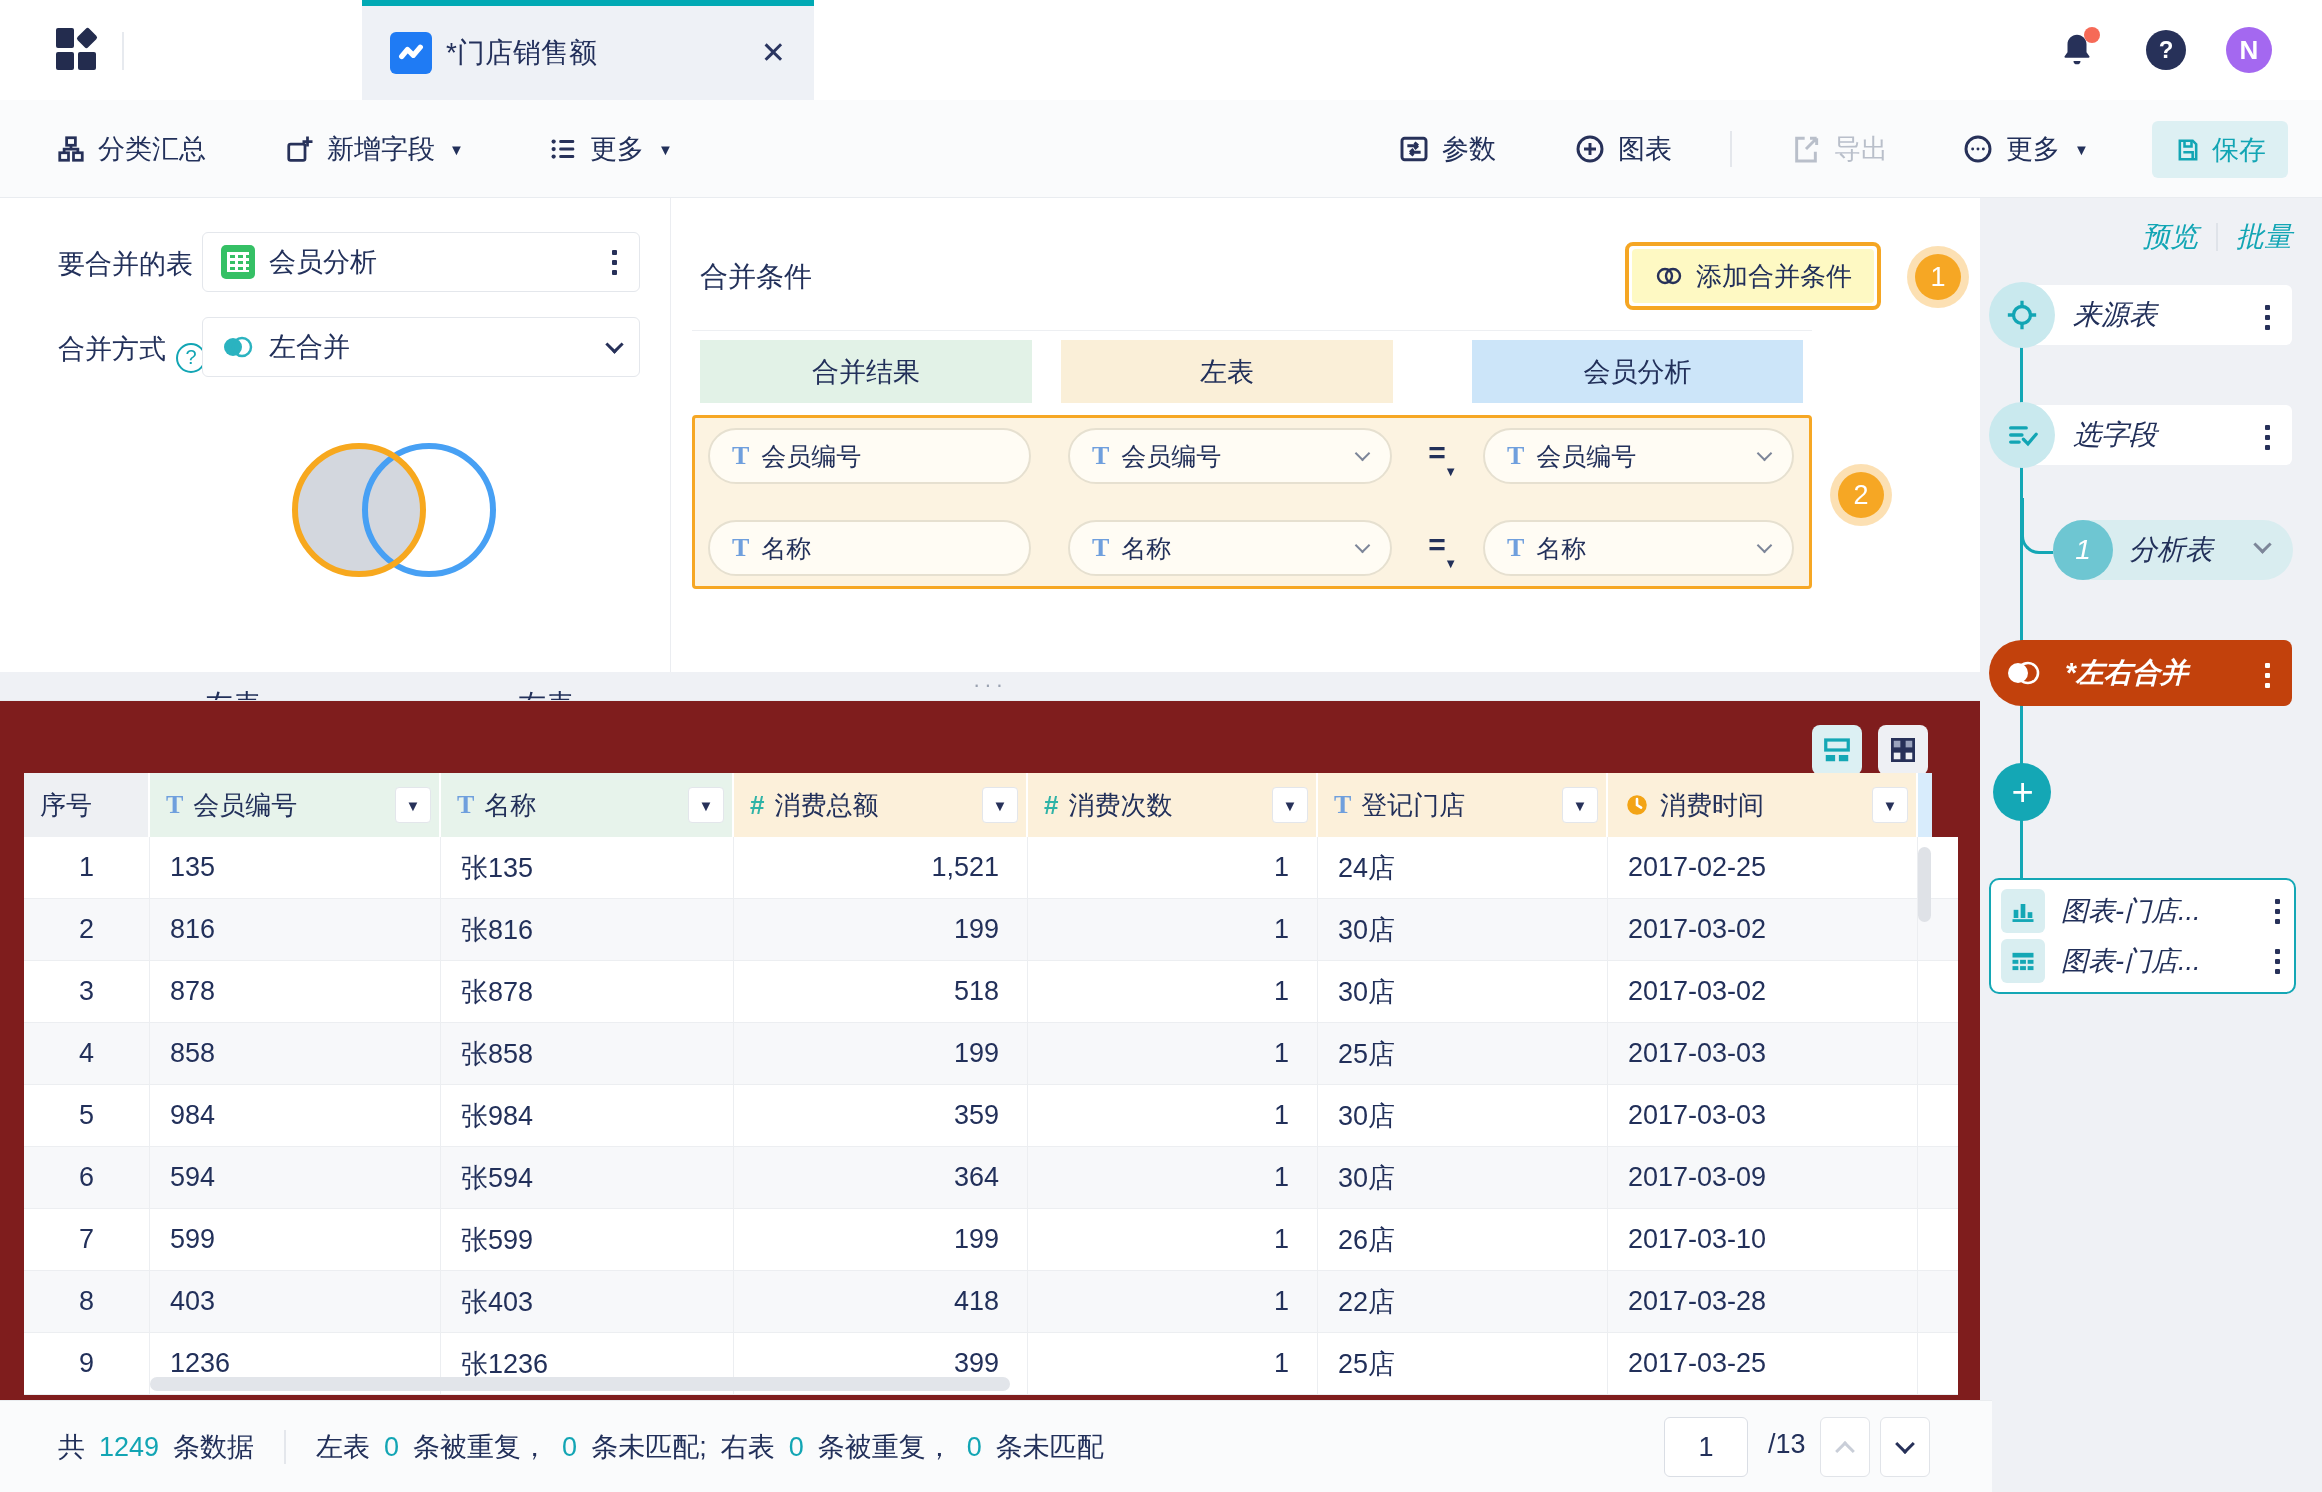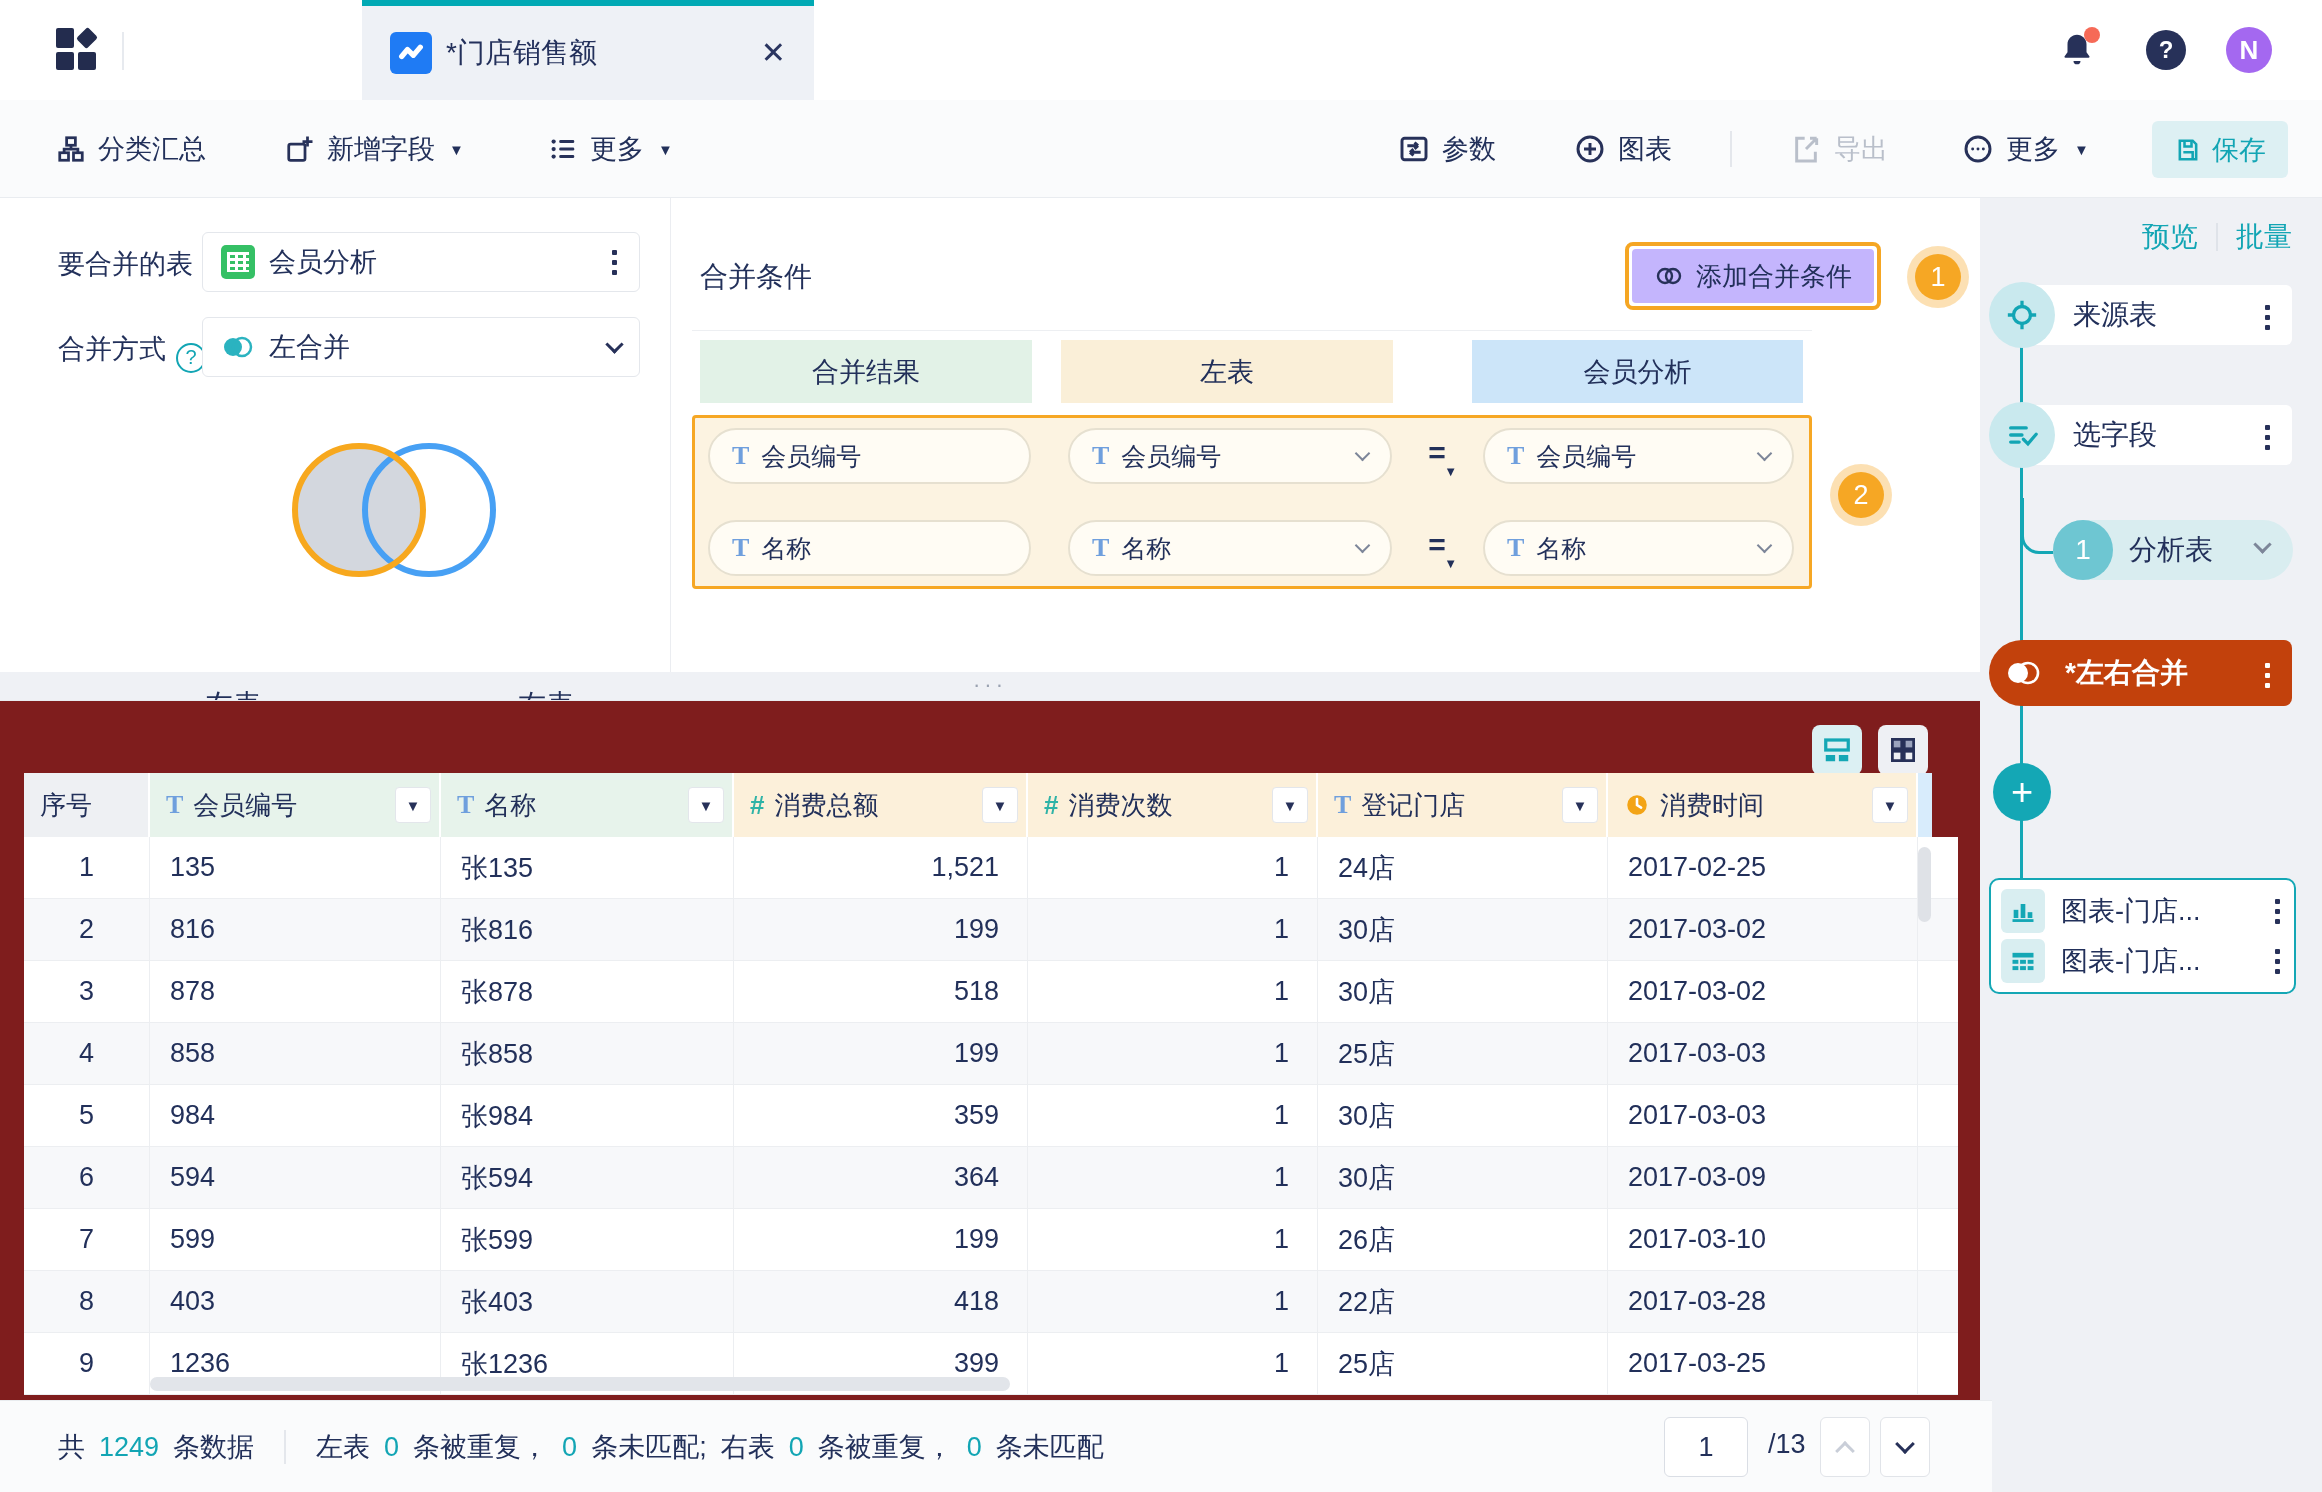--- a/index.html
+++ b/index.html
@@ -45,21 +45,21 @@
   .chev.grey { border-color:#7d8699; }
   .qmark { display:inline-flex; width:30px; height:30px; border-radius:50%; border:2px solid #12a5b4; color:#12a5b4; font-size:20px; align-items:center; justify-content:center; margin-left:10px; vertical-align:-6px; }
   .venn-label { position:absolute; font-size:28px; color:#22305a; }
   .venn-caption { position:absolute; left:250px; top:608px; width:300px; text-align:center; font-size:25px; color:#b4bac6; }
   .v-div { position:absolute; left:670px; top:0; width:1px; height:474px; background:#ebedf1; }
 
   
   .cond-pane { position:absolute; left:670px; top:0; width:1310px; height:474px; }
   .cond-title { position:absolute; left:30px; top:60px; font-size:28px; color:#22305a; }
   .add-wrap { position:absolute; left:955px; top:44px; border:4px solid #f5a623; border-radius:8px; background:#fff; padding:3px; cursor:pointer; }
-  .add-btn { height:54px; background:#c4b5fd; border-radius:4px; display:flex; align-items:center; gap:12px; padding:0 22px; font-size:26px; color:#22305a; }
+  .add-btn { height:54px; background:#fef9c3; border-radius:4px; display:flex; align-items:center; gap:12px; padding:0 22px; font-size:26px; color:#22305a; }
   .num-badge { position:absolute; width:46px; height:46px; border-radius:50%; background:#f6a724; color:#fff; font-size:27px; display:flex; align-items:center; justify-content:center; box-shadow:0 0 0 8px rgba(246,167,36,.35); }
   .cond-hdiv { position:absolute; left:22px; top:132px; width:1120px; height:1px; background:#edeff2; }
   .chip { position:absolute; top:142px; height:63px; display:flex; align-items:center; justify-content:center; font-size:27px; color:#22305a; }
   .chip.green { background:#e2f2e7; }
   .chip.cream { background:#faefd8; }
   .chip.blue  { background:#cce5f9; }
   .cond-box { position:absolute; left:22px; top:217px; width:1120px; height:174px; border:3px solid #f6a724; border-radius:4px; background:#fcf3e1; }
   .pill { position:absolute; height:56px; border:2px solid #e6e0d0; border-radius:28px; background:#fffcf4; display:flex; align-items:center; gap:12px; padding:0 22px; font-size:25px; color:#22305a; }
   .pill .chev { width:11px; height:11px; border-width:2.5px; }
   .ic-t { color:#6f9fdd; font-weight:bold; font-size:26px; font-family:"Liberation Serif","DejaVu Serif",serif; }
@@ -97,21 +97,21 @@
   .stats .teal { color:#12a5b4; }
   .stats .sdiv { width:2px; height:34px; background:#e4e7ec; margin:0 16px; }
   .page-input { position:absolute; left:1664px; top:16px; width:84px; height:60px; border:1px solid #dadee5; border-radius:6px; background:#fff; text-align:center; font-size:27px; color:#22305a; font-family:inherit; }
   .page-total { position:absolute; left:1768px; top:28px; font-size:27px; color:#22305a; }
   .pg-btn { position:absolute; top:16px; width:50px; height:60px; border:1px solid #e1e4e9; border-radius:6px; background:#fff; display:flex; align-items:center; justify-content:center; cursor:pointer; }
   .pg-chev { width:14px; height:14px; border-right:3.5px solid #273159; border-bottom:3.5px solid #273159; }
   .pg-chev.up { transform:rotate(-135deg); margin-top:8px; border-color:#c9ced8; }
   .pg-chev.down { transform:rotate(45deg); margin-top:-6px; }
 
   
-  .sidebar { position:absolute; left:1992px; top:198px; width:330px; height:1294px; }
+  .sidebar { position:absolute; left:1992px; top:198px; width:330px; height:1294px;font-style:italic; }
   .sb-links { position:absolute; left:0; top:20px; width:300px; display:flex; justify-content:flex-end; align-items:center; gap:18px; font-size:28px; color:#12a5b4; }
   .sb-links .ldiv { width:2px; height:28px; background:#dfe3e9; }
   .sb-links span { cursor:pointer; }
   .flow-line { position:absolute; left:28px; top:110px; width:3px; height:580px; background:#14a7b5; }
   .branch { position:absolute; left:29px; top:300px; width:34px; height:56px; border-left:3px solid #14a7b5; border-bottom:3px solid #14a7b5; border-bottom-left-radius:18px; }
   .node { position:absolute; left:-3px; width:303px; height:66px; }
   .node .pillbg { position:absolute; left:24px; top:3px; right:0; bottom:3px; background:#fff; border-radius:6px; }
   .node .circ { position:absolute; left:0; top:0; width:66px; height:66px; border-radius:50%; background:#c9e9ee; display:flex; align-items:center; justify-content:center; }
   .node .nlabel { position:absolute; left:84px; top:0; height:66px; display:flex; align-items:center; font-size:28px; color:#22305a; }
   .node .kebab { position:absolute; right:18px; top:19px; }

